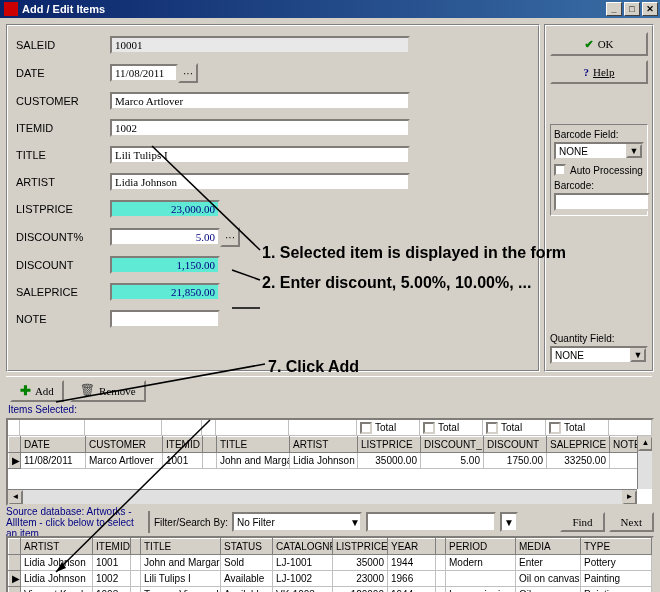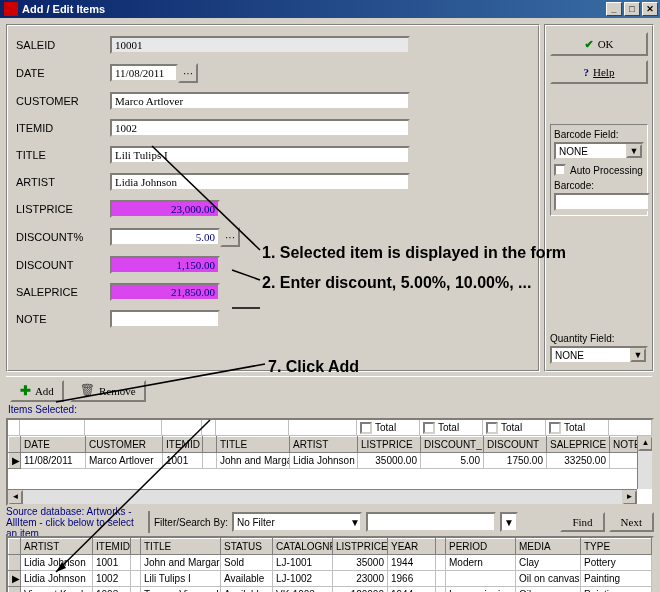--- a/index.html
+++ b/index.html
@@ -66,21 +66,21 @@
   .lbl { width: 94px; text-transform: uppercase; }
   .lbl-normal { width:94px; }
   input.fld {
     font: 11px Tahoma;
     height: 18px;
     padding: 1px 3px;
     border: 2px inset #d4d0c8;
     background: #fff;
   }
   input.fld.right { text-align: right; color: #000080; }
-  input.fld.ro-grey { background: #d946ef; color:#000080;}
+  input.fld.ro-grey { background: #5eead4; color:#000080;}
   .datebtn {
     width: 20px; height: 20px;
     border: 2px outset #d4d0c8;
     background: #d4d0c8;
     font-size: 10px;
     margin-left: 0;
   }
   .side-panel {
     position: absolute;
     right: 6px; top: 6px;
@@ -497,21 +497,21 @@
         <td>Lidia Johnson</td>
         <td>1001</td>
             <td></td>
         <td>John and Margar</td>
         <td>Sold</td>
         <td>LJ-1001</td>
         <td class="num">35000</td>
         <td>1944</td>
             <td></td>
         <td>Modern</td>
-        <td>Clay</td>
+        <td>Enter</td>
         <td>Pottery</td>
       </tr>
       <tr>
         <td class="row-marker">▶</td>
         <td>Lidia Johnson</td>
         <td>1002</td>
             <td></td>
         <td>Lili Tulips I</td>
         <td>Available</td>
         <td>LJ-1002</td>

